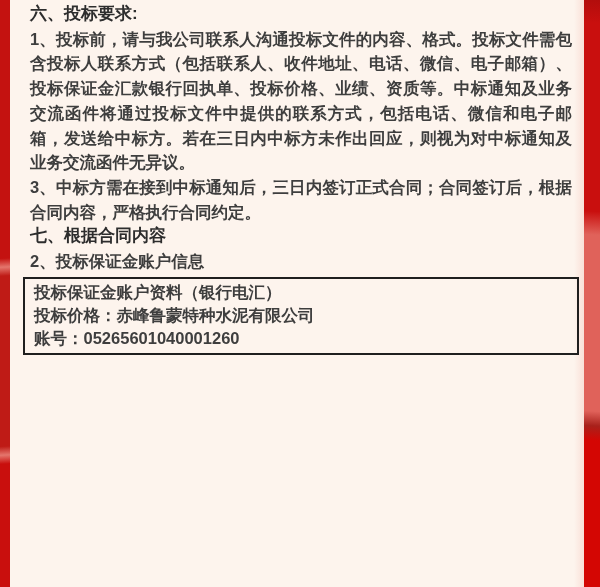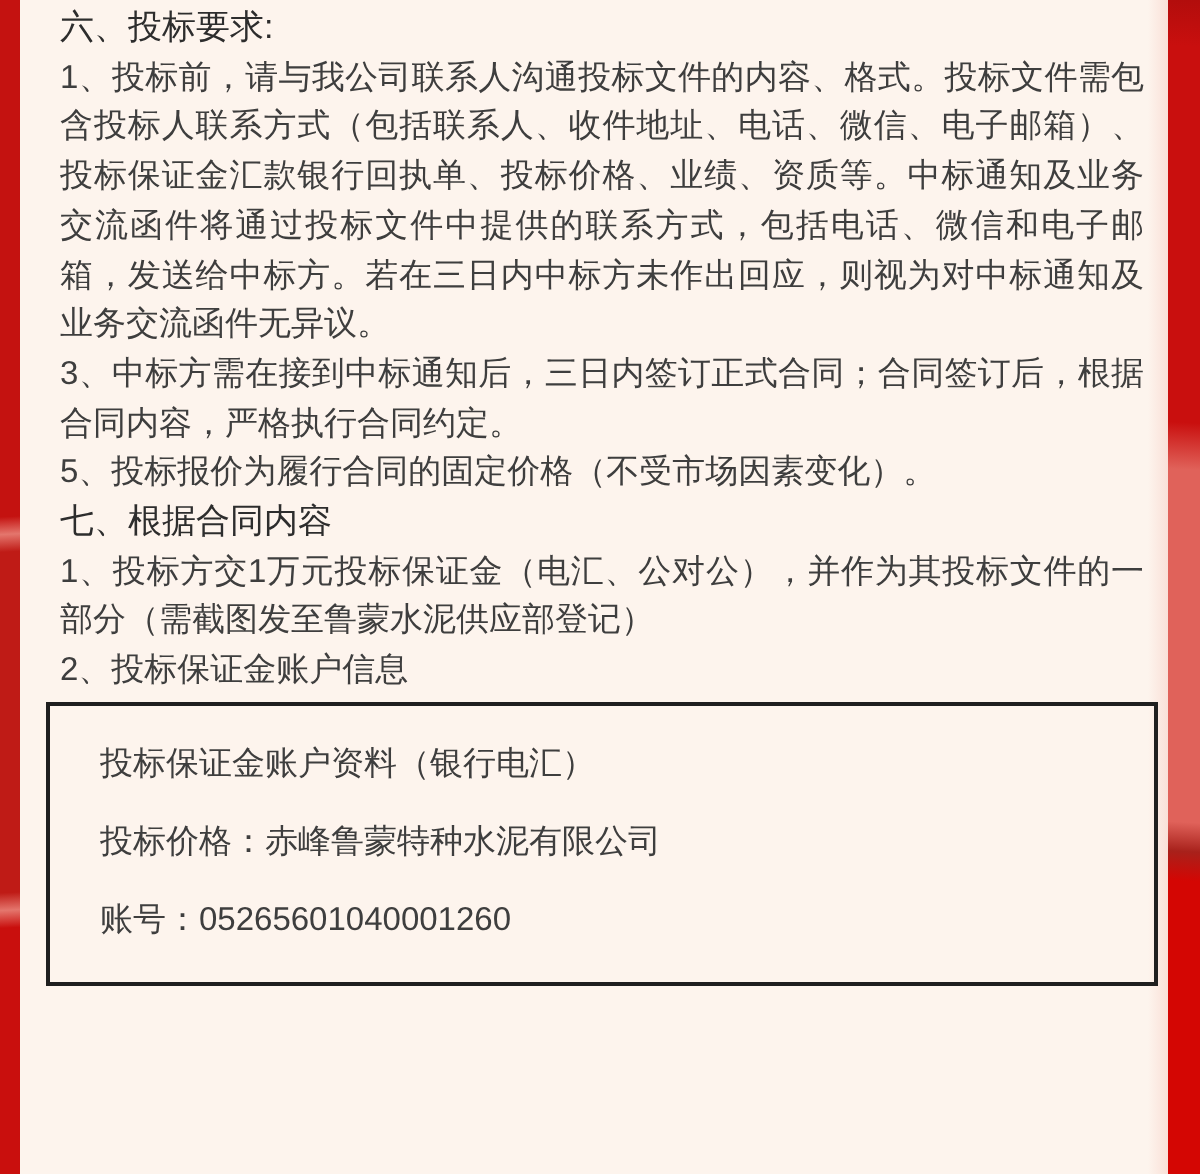--- a/index.html
+++ b/index.html
@@ -55,57 +55,56 @@
     width: 542px;
     color: #3e3e3e;
     font-size: 16.5px;
     line-height: 24.7px;
     text-align: justify;
   }
   .content h2 {
     margin: 0;
     font-size: 17px;
     line-height: 24.7px;
-    font-weight: normal;
+    font-weight: bold;
     color: #2d2d2d;
     text-align: left;
   }
   .content p {
     margin: 0;
+    font-weight: bold;
   }
   .account-box {
     box-sizing: border-box;
     margin-top: 3px;
     margin-left: -7px;
     width: 556px;
     border: 2px solid #1f1f1f;
     padding: 2px 6px 3px 9px;
     line-height: 23.2px;
     text-align: left;
   }
   .account-box p {
-    margin: 16px;
+    margin: 0;
   }
 </style>
 </head>
 <body>
 
 <div class="page">
   <div class="ribbon ribbon-left"></div>
   <div class="edge-tint-right"></div>
   <div class="ribbon ribbon-right"></div>
 
   <div class="content">
     <h2>六、投标要求:</h2>
     <p>1、投标前，请与我公司联系人沟通投标文件的内容、格式。投标文件需包含投标人联系方式（包括联系人、收件地址、电话、微信、电子邮箱）、投标保证金汇款银行回执单、投标价格、业绩、资质等。中标通知及业务交流函件将通过投标文件中提供的联系方式，包括电话、微信和电子邮箱，发送给中标方。若在三日内中标方未作出回应，则视为对中标通知及业务交流函件无异议。</p>
     <p>3、中标方需在接到中标通知后，三日内签订正式合同；合同签订后，根据合同内容，严格执行合同约定。</p>
-    <p>5、投标报价为履行合同的固定价格（不受市场因素变化）。</p>
 
     <h2>七、根据合同内容</h2>
-    <p>1、投标方交1万元投标保证金（电汇、公对公），并作为其投标文件的一部分（需截图发至鲁蒙水泥供应部登记）</p>
     <p>2、投标保证金账户信息</p>
 
     <div class="account-box">
       <p>投标保证金账户资料（银行电汇）</p>
       <p>投标价格：赤峰鲁蒙特种水泥有限公司</p>
       <p>账号：05265601040001260</p>
 
     </div>
   </div>
 </div>

